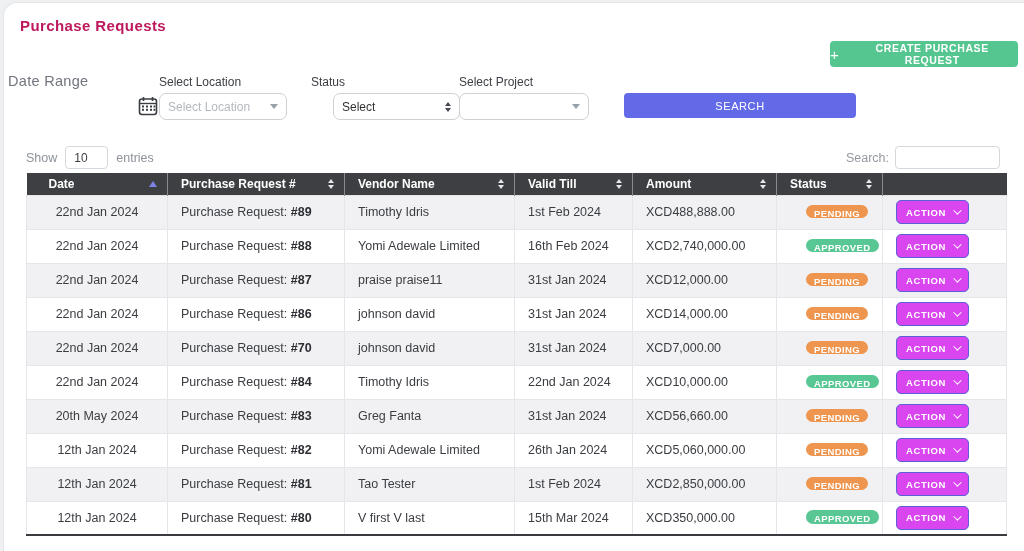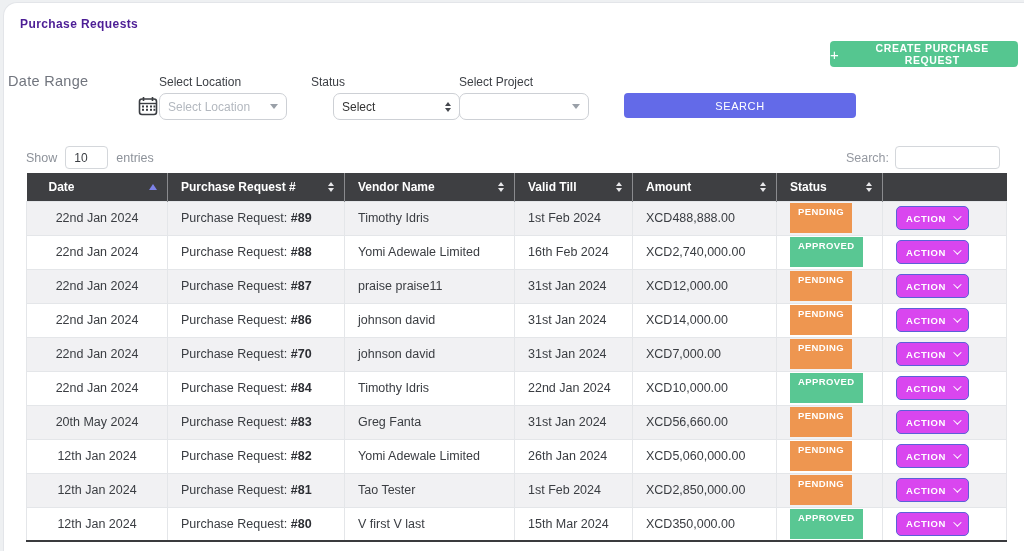--- a/index.html
+++ b/index.html
@@ -13,21 +13,21 @@
   .card {
     position: absolute;
     left: 3px; top: 2px; right: 0; bottom: 0;
     background: #ffffff;
     border-radius: 14px 0 0 0;
     border-left: 1px solid #e3e5e9;
     border-top: 1px solid #e3e5e9;
   }
   .page-title {
     position: absolute; left: 16px; top: 14px;
-    font-size: 12px; font-weight: 600; color: #4c1d95;
+    font-size: 15px; font-weight: 600; color: #be185d;
     letter-spacing: 0.4px;
   }
   .create-btn {
     position: absolute; left: 826px; top: 38px;
     width: 188px; height: 26px;
     background: #55C690; color: #ffffff;
     border: none; border-radius: 4px;
     font-size: 10.5px; font-weight: 600; letter-spacing: 0.6px;
     display: flex; align-items: center; justify-content: center; gap: 7px;
     cursor: pointer;
@@ -118,21 +118,21 @@
   table.pr-table {
     position: absolute; left: 22px; top: 170px;
     width: 980px;
     border-collapse: collapse;
     table-layout: fixed;
     border-bottom: 2px solid #3a3b3e;
   }
   .pr-table thead th {
     background: #3e3f42;
     color: #ffffff;
-    height: 28px;
+    height: 22px;
     font-size: 12px; font-weight: 700;
     text-align: right;
     padding: 0 10px 0 13px;
     border-right: 1px solid #8a8b8e;
     position: relative;
   }
   .pr-table thead th:first-child { padding-left: 22px; }
   .pr-table thead th:last-child { border-right: none; }
   .th-wrap { display: flex; align-items: center; justify-content: space-between; }
   .sort-asc {
@@ -157,24 +157,24 @@
     padding: 0 10px 0 13px;
     border: 1px solid #e4e6e9;
     background: #ffffff;
     white-space: nowrap; overflow: hidden;
   }
   .pr-table tbody tr:nth-child(odd) td { background: #f1f1f3; }
   .pr-table td.c-date { text-align: center; padding: 0 6px; }
   .pr-table td .req-no { font-weight: 700; color: #2c2e33; }
   .badge {
     display: inline-block;
-    padding: 4px 8px 16px;
-    border-radius: 0;
+    padding: 4px 8px 0;
+    border-radius: 7px;
     font-size: 9.5px; font-weight: 700; letter-spacing: 0.4px;
-    color: #ffffff; line-height: 1;
+    color: #ffffff; line-height: 1; margin-left: 16px;
   }
   .badge.pending { background: #EE9650; }
   .badge.approved { background: #59C793; }
   .action-btn {
     width: 73px; height: 24px;
     background: #d946ef; color: #ffffff;
     border: 1px solid #5b60d8; border-radius: 5px;
     font-size: 9.5px; font-weight: 700; letter-spacing: 0.6px;
     display: inline-flex; align-items: center; justify-content: center; gap: 7px;
     cursor: pointer; font-family: inherit;

